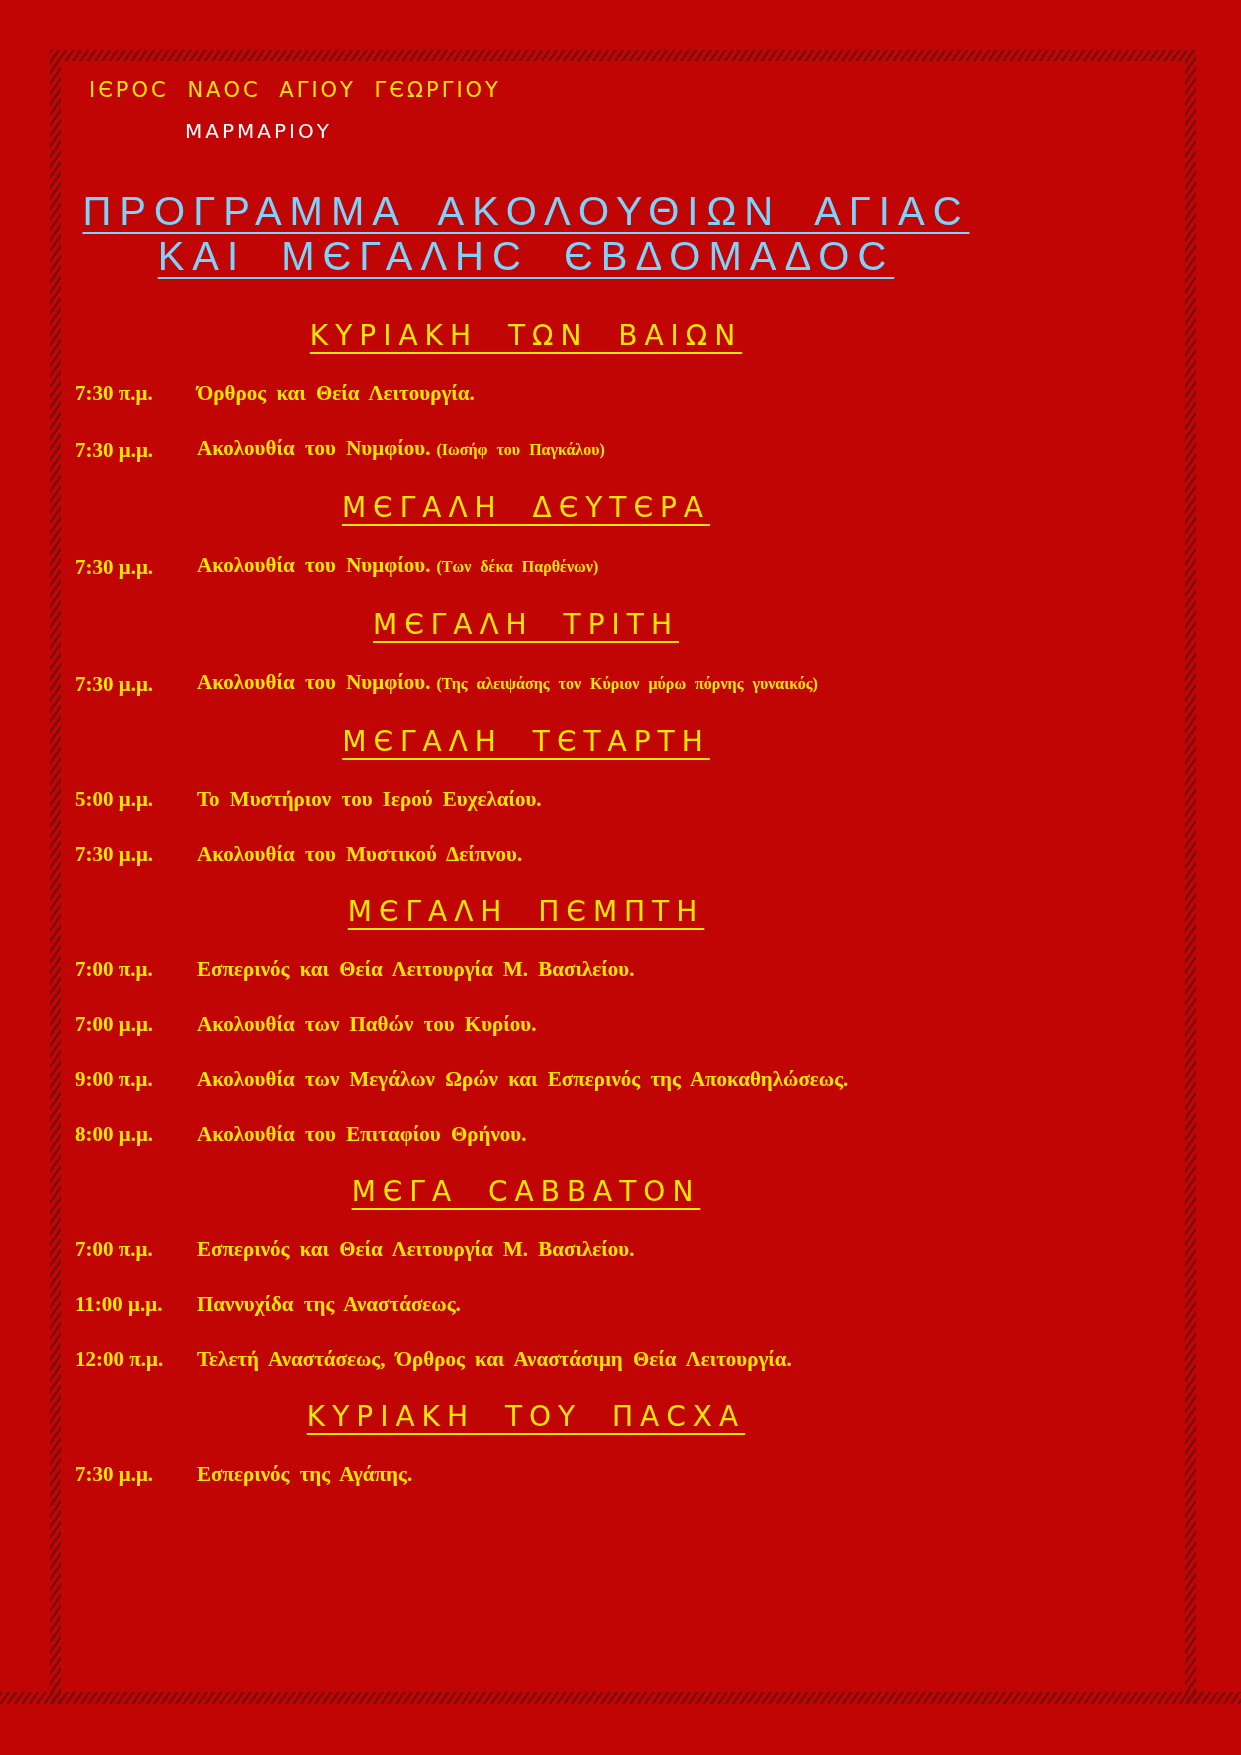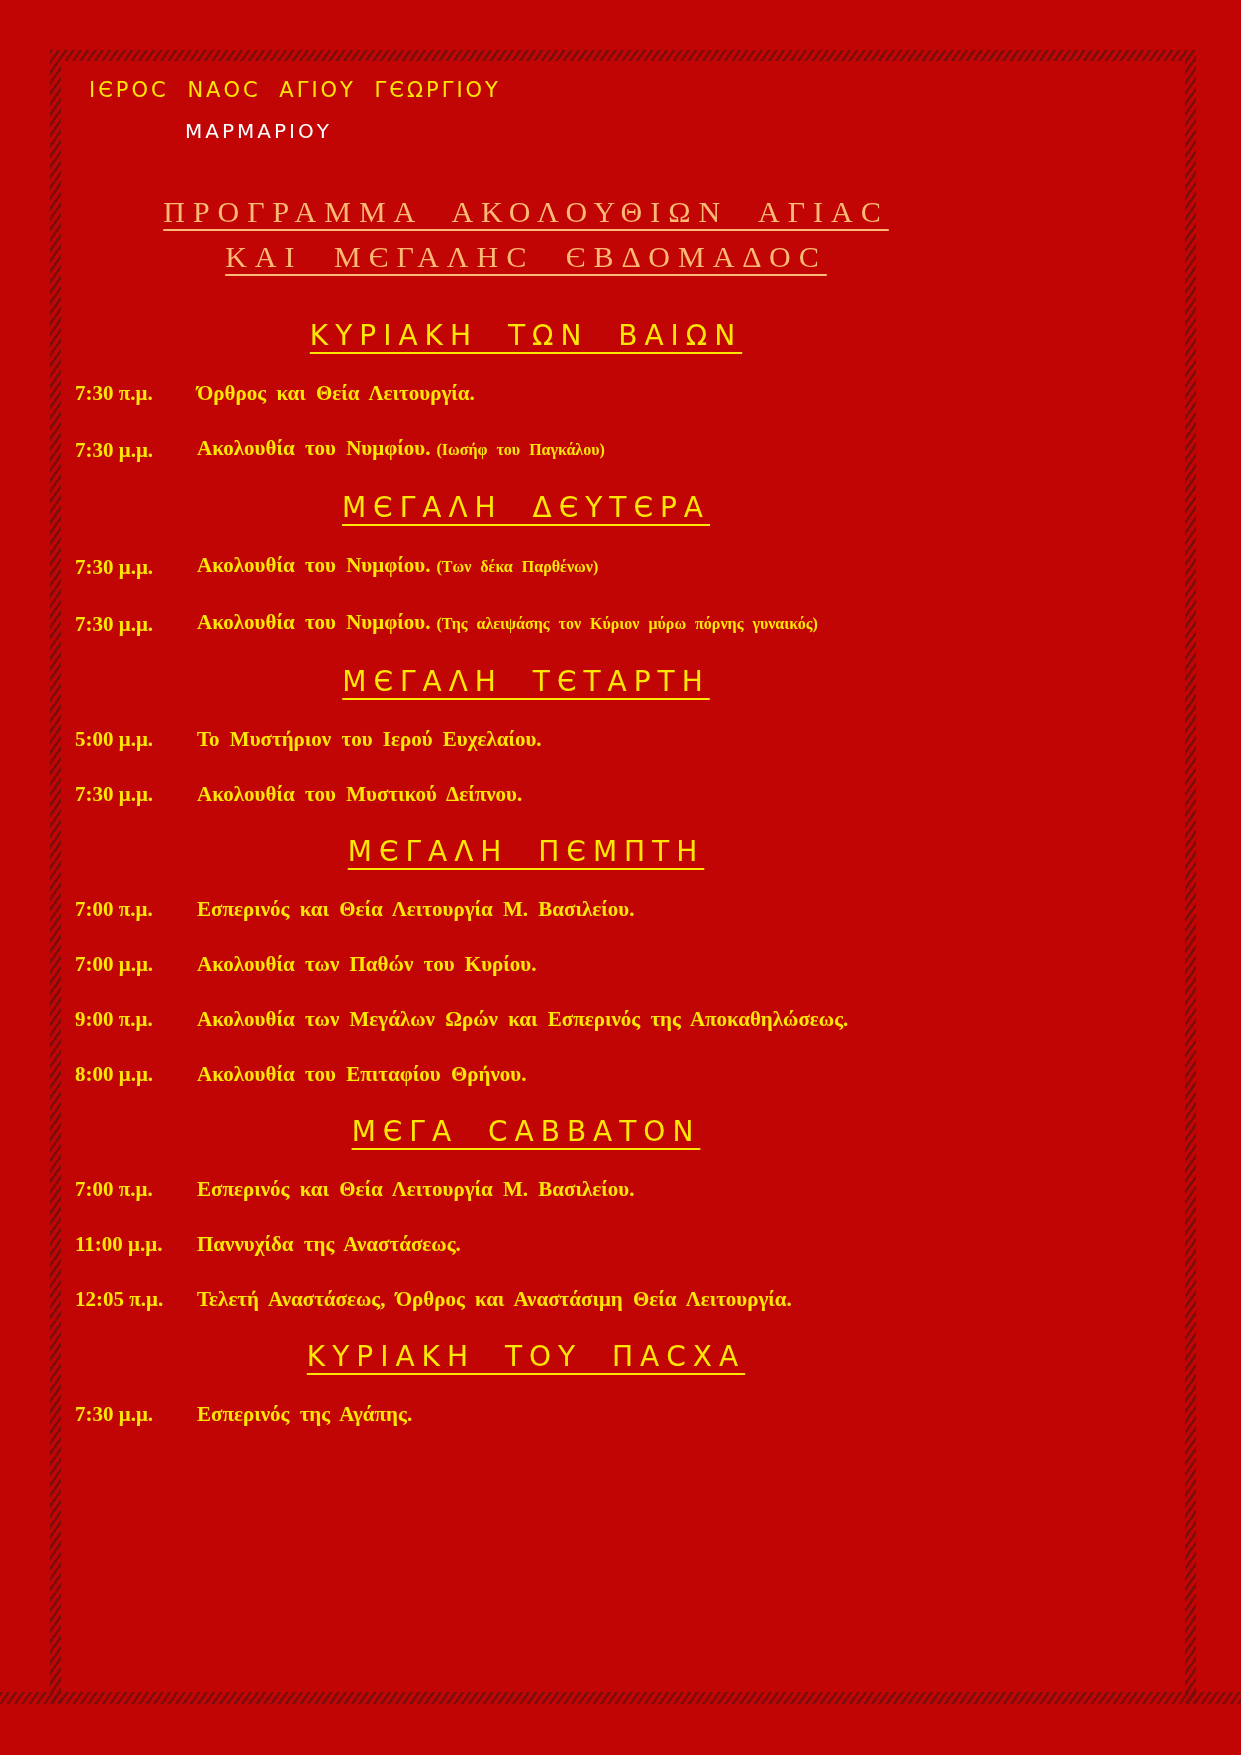--- a/index.html
+++ b/index.html
@@ -43,23 +43,23 @@
     margin: 17px 0 0 124px;
     color: #ffffff;
     font-family: "DejaVu Sans", sans-serif;
     font-size: 20px;
     letter-spacing: 3px;
   }
 
   .doc-title {
     margin-top: 46px;
     text-align: center;
-    color: #fdba74;
-    font-family: Liberation Serif, serif;
-    font-size: 30px;
+    color: #7dd3fc;
+    font-family: Liberation Sans, sans-serif;
+    font-size: 40px;
     letter-spacing: 8px;
     word-spacing: 16px;
     line-height: 45px;
     font-weight: 400;
   }
   .doc-title .tline {
     text-decoration: underline;
     text-decoration-thickness: 2px;
     text-underline-offset: 7px;
   }
@@ -130,20 +130,21 @@
         </div>
         <div class="row">
           <span class="time">7:30 μ.μ.</span>
           <span class="desc"><span>Ακολουθία του Νυμφίου.</span><span class="note">(Ιωσήφ του Παγκάλου)</span></span>
         </div>
         <div class="section-heading">ΜЄΓΑΛΗ ΔЄΥΤЄΡΑ</div>
         <div class="row">
           <span class="time">7:30 μ.μ.</span>
           <span class="desc"><span>Ακολουθία του Νυμφίου.</span><span class="note">(Των δέκα Παρθένων)</span></span>
         </div>
+        <div class="section-heading">ΜЄΓΑΛΗ ΤΡΙΤΗ</div>
         <div class="row">
           <span class="time">7:30 μ.μ.</span>
           <span class="desc"><span>Ακολουθία του Νυμφίου.</span><span class="note">(Της αλειψάσης τον Κύριον μύρω πόρνης γυναικός)</span></span>
         </div>
         <div class="section-heading">ΜЄΓΑΛΗ ΤЄΤΑΡΤΗ</div>
         <div class="row">
           <span class="time">5:00 μ.μ.</span>
           <span class="desc"><span>Το Μυστήριον του Ιερού Ευχελαίου.</span></span>
         </div>
         <div class="row">
@@ -170,21 +171,21 @@
         <div class="section-heading">ΜЄΓΑ ϹΑΒΒΑΤΟΝ</div>
         <div class="row">
           <span class="time">7:00 π.μ.</span>
           <span class="desc"><span>Εσπερινός και Θεία Λειτουργία Μ. Βασιλείου.</span></span>
         </div>
         <div class="row">
           <span class="time">11:00 μ.μ.</span>
           <span class="desc"><span>Παννυχίδα της Αναστάσεως.</span></span>
         </div>
         <div class="row">
-          <span class="time">12:05 π.μ.</span>
+          <span class="time">12:00 π.μ.</span>
           <span class="desc"><span>Τελετή Αναστάσεως, Όρθρος και Αναστάσιμη Θεία Λειτουργία.</span></span>
         </div>
         <div class="section-heading">ΚΥΡΙΑΚΗ ΤΟΥ ΠΑϹΧΑ</div>
         <div class="row">
           <span class="time">7:30 μ.μ.</span>
           <span class="desc"><span>Εσπερινός της Αγάπης.</span></span>
         </div>
       </main>
   </div>
 </div>

